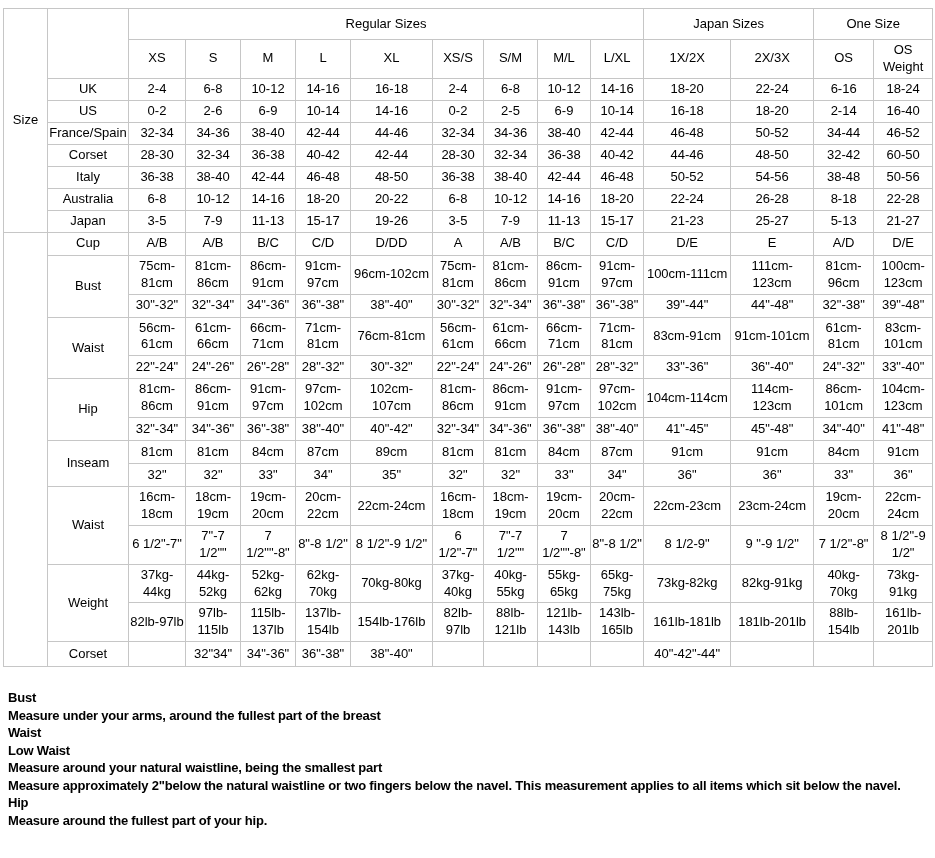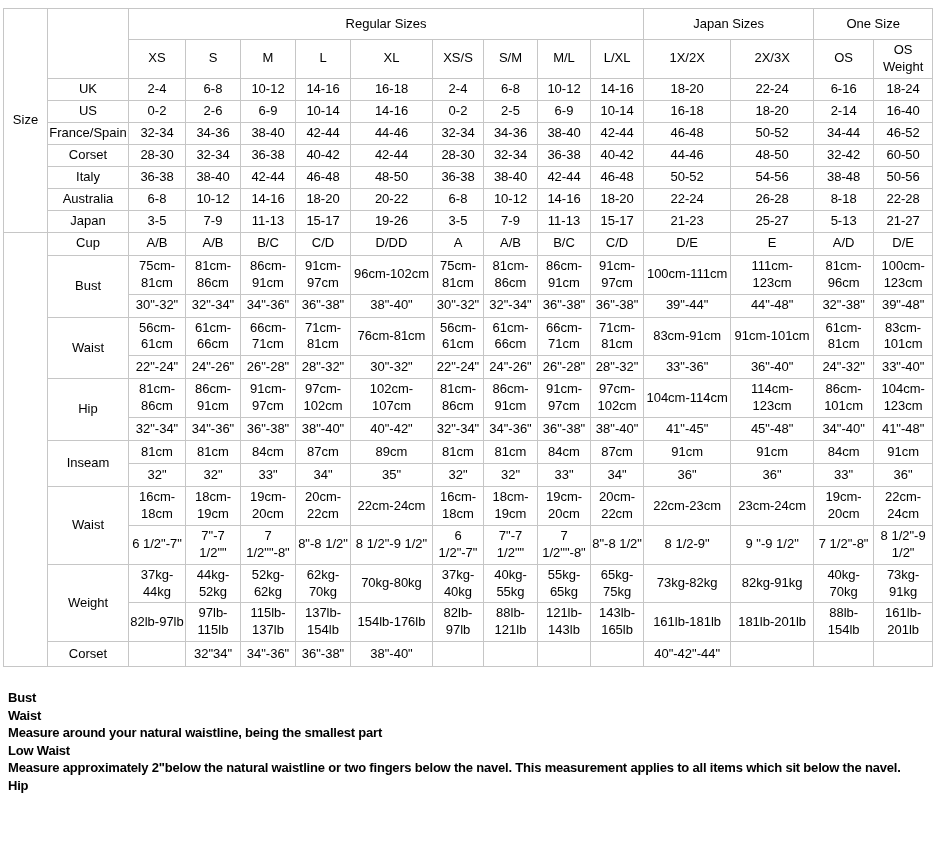--- a/index.html
+++ b/index.html
@@ -423,20 +423,22 @@
           <td>40"-42"-44"</td>
           <td></td>
           <td></td>
           <td></td>
         </tr>
       </tbody>
   </table>
 
   <div class="notes">
     <div>Bust</div>
+    <div>Measure under your arms, around the fullest part of the breast</div>
     <div>Waist</div>
+    <div>Low Waist</div>
     <div>Measure around your natural waistline, being the smallest part</div>
-    <div>Low Waist</div>
     <div>Measure approximately 2"below the natural waistline or two fingers below the navel. This measurement applies to all items which sit below the navel.</div>
     <div>Hip</div>
+    <div>Measure around the fullest part of your hip.</div>
   </div>
 
 </div>
 
 </body></html>

